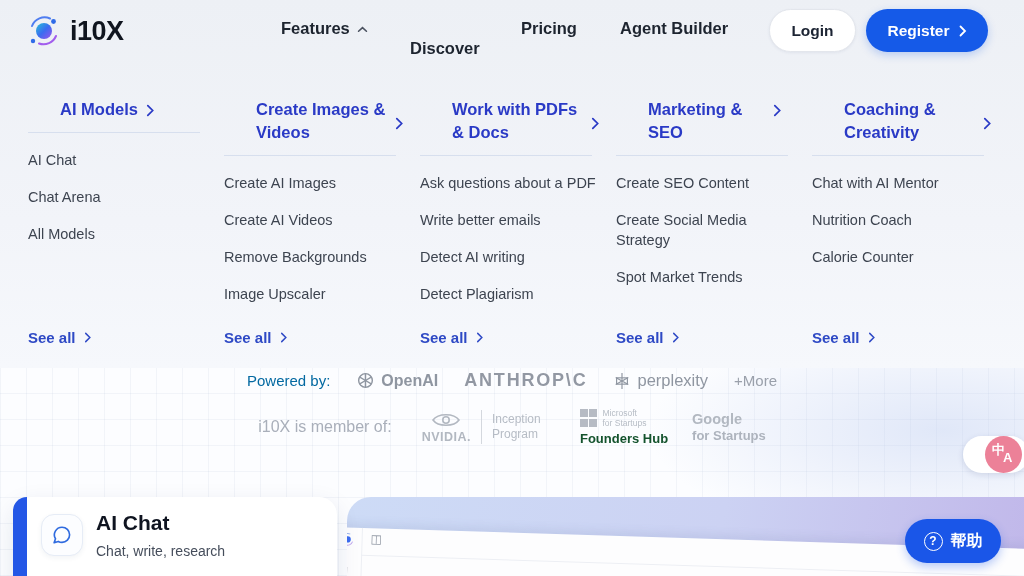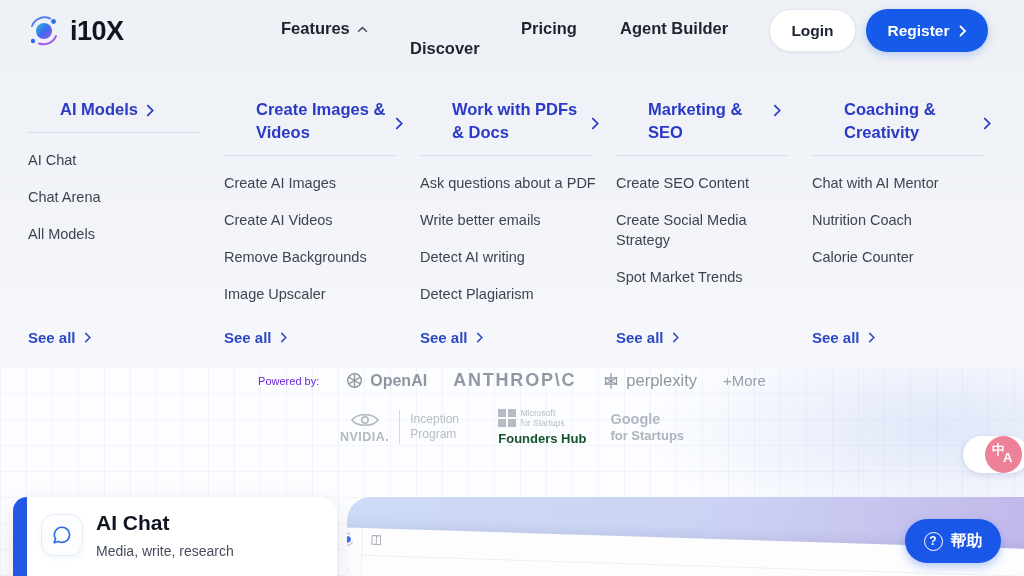--- a/index.html
+++ b/index.html
@@ -43,21 +43,21 @@
 
   
   .lower{position:absolute;left:0;top:368px;right:0;bottom:0;
     background:
       radial-gradient(ellipse 420px 160px at 92% 30%, rgba(190,205,240,.45), transparent 70%),
       repeating-linear-gradient(0deg, rgba(130,150,185,.085) 0 1px, transparent 1px 26px),
       repeating-linear-gradient(90deg, rgba(130,150,185,.085) 0 1px, transparent 1px 26px),
       #fcfdff;}
 
   .powered-row{position:absolute;left:0;top:370px;width:100%;display:flex;align-items:center;justify-content:center;gap:26px;color:#9aa0ab;}
-  .powered-label{font-size:11px;color:#6d28d9;}
+  .powered-label{font-size:15px;color:#0369a1;}
   .plogo{display:flex;align-items:center;gap:6px;font-weight:600;color:#8f96a1;}
   .plogo-openai{font-size:16px;}
   .plogo-anthropic{font-size:18px;font-weight:700;letter-spacing:1.8px;color:#9298a3;}
   .plogo-perplexity{font-size:16.5px;font-weight:500;}
   .more-label{font-size:15px;color:#9aa0ab;}
 
   .member-row{position:absolute;left:0;top:408px;width:100%;display:flex;align-items:center;justify-content:center;gap:24px;color:#b2b8c1;}
   .member-label{font-size:16px;color:#a9afba;margin-right:6px;}
   .nvidia-block{display:flex;align-items:center;gap:10px;}
   .nvidia-stack{display:flex;flex-direction:column;align-items:center;line-height:1;}
@@ -293,20 +293,21 @@
             <path d="M3 6 L17 14 M17 6 L3 14"></path>
             <rect x="4" y="6.5" width="12" height="7"></rect>
         </g>
       </svg>
       <span>perplexity</span>
     </span>
     <span class="more-label">+More</span>
   </div>
 
   <div class="member-row">
+    <span class="member-label">i10X is member of:</span>
 
     <span class="nvidia-block">
       <span class="nvidia-stack">
         <svg width="30" height="18" viewBox="0 0 30 18">
           <g fill="none" stroke="#b2b8c1" stroke-width="1.6">
             <path d="M2 9 C7 2, 23 2, 28 9 C23 16, 7 16, 2 9 Z"></path>
             <circle cx="15" cy="9" r="3.2"></circle>
           </g>
         </svg>
         <span class="nvidia-word">NVIDIA.</span>
@@ -351,21 +352,21 @@
   </div>
 
   <div class="feature-card">
     <div class="feature-accent"></div>
     <div class="feature-icon-tile">
       <svg width="22" height="22" viewBox="0 0 24 24">
         <path d="M12 3.5 a8.3 8.3 0 0 1 8.3 8.3 c0 4.6 -3.7 8.3 -8.3 8.3 c-1.5 0 -2.9 -.4 -4.1 -1.1 L3.4 20.4 l1.5 -4.3 A8.3 8.3 0 0 1 12 3.5 z" fill="none" stroke="#2f6bdf" stroke-width="1.8" stroke-linejoin="round"></path>
       </svg>
     </div>
     <div class="feature-title">AI Chat</div>
-    <div class="feature-sub">Media, write, research</div>
+    <div class="feature-sub">Chat, write, research</div>
   </div>
 
   <div class="help-btn">
     <span class="help-q">?</span>
     <span>帮助</span>
   </div>
 
   <div class="translate-pill">
     <span class="translate-badge">
       <span class="tr-cn">中</span>

